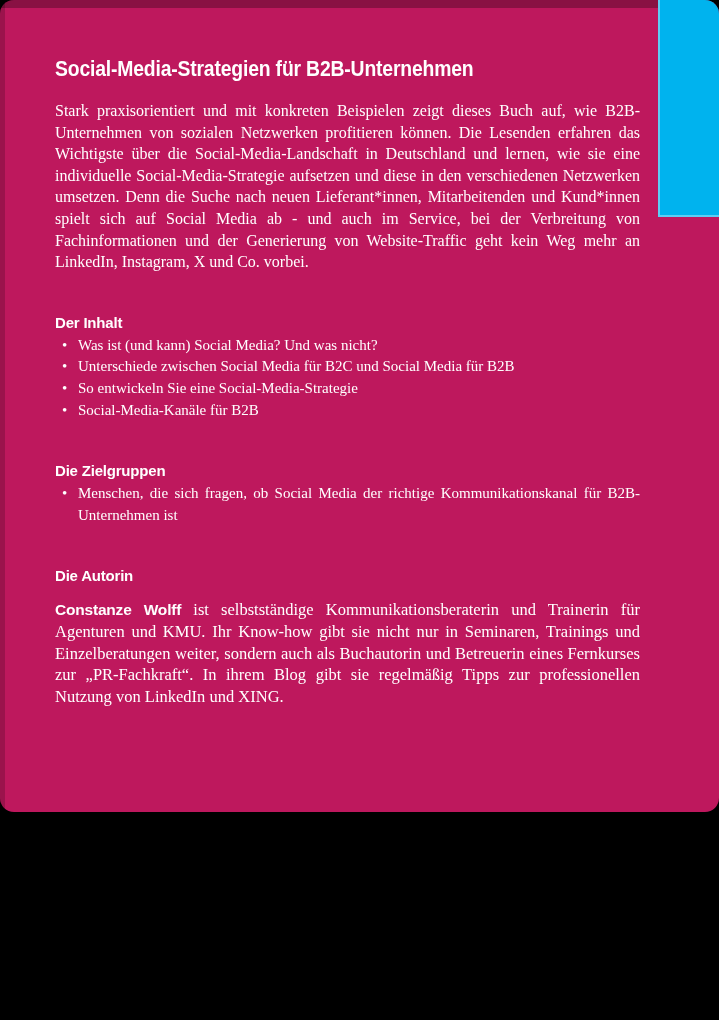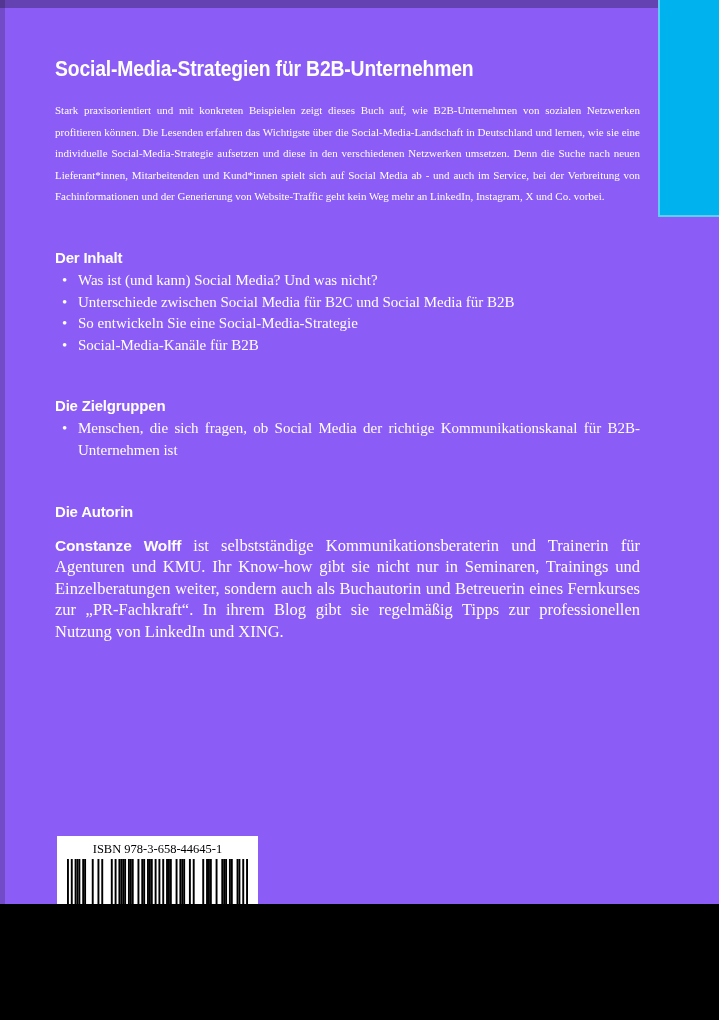--- a/index.html
+++ b/index.html
@@ -1,23 +1,24 @@
 <!DOCTYPE html>
 <html lang="de"><head>
 <meta charset="utf-8">
 <title>Social-Media-Strategien für B2B-Unternehmen</title>
 <style>
   html,body{margin:0;padding:0;background:#000;}
   .cover{
     position:relative;
-    width:719px;height:904px;
-    background:#8b5cf6;
+    width:719px;height:812px;
+    background:#be185d;
     overflow:hidden;
     font-family:"Liberation Serif", serif;
     color:#ffffff;
+    border-radius:14px;
   }
   .edge-top{position:absolute;left:0;top:0;width:719px;height:8px;background:rgba(0,0,0,0.28);}
   .edge-left{position:absolute;left:0;top:0;width:5px;height:1020px;background:rgba(0,0,0,0.18);}
   .accent-tab{
     position:absolute;right:0;top:0;width:61px;height:217px;
     background:#00b3ee;
     box-shadow:inset 2px -2px 0 rgba(205,238,250,0.45);
   }
   .content{position:absolute;left:55px;top:0;width:585px;}
   .title{
@@ -25,21 +26,21 @@
     font-family:"Liberation Sans", sans-serif;
     font-weight:bold;
     font-size:22px;line-height:27px;
     letter-spacing:-0.2px;
     transform:scaleX(0.88);
     transform-origin:left center;
     white-space:nowrap;
   }
   .intro{
     margin-top:18px;
-    font-size:11px;line-height:21.6px;
+    font-size:16px;line-height:21.6px;
     text-align:justify;
   }
   .section{margin-top:11px;}
   .section-heading{
     font-family:"Liberation Sans", sans-serif;
     font-weight:bold;
     font-size:15px;line-height:20px;
     letter-spacing:-0.2px;
     margin-top:40px;
   }

